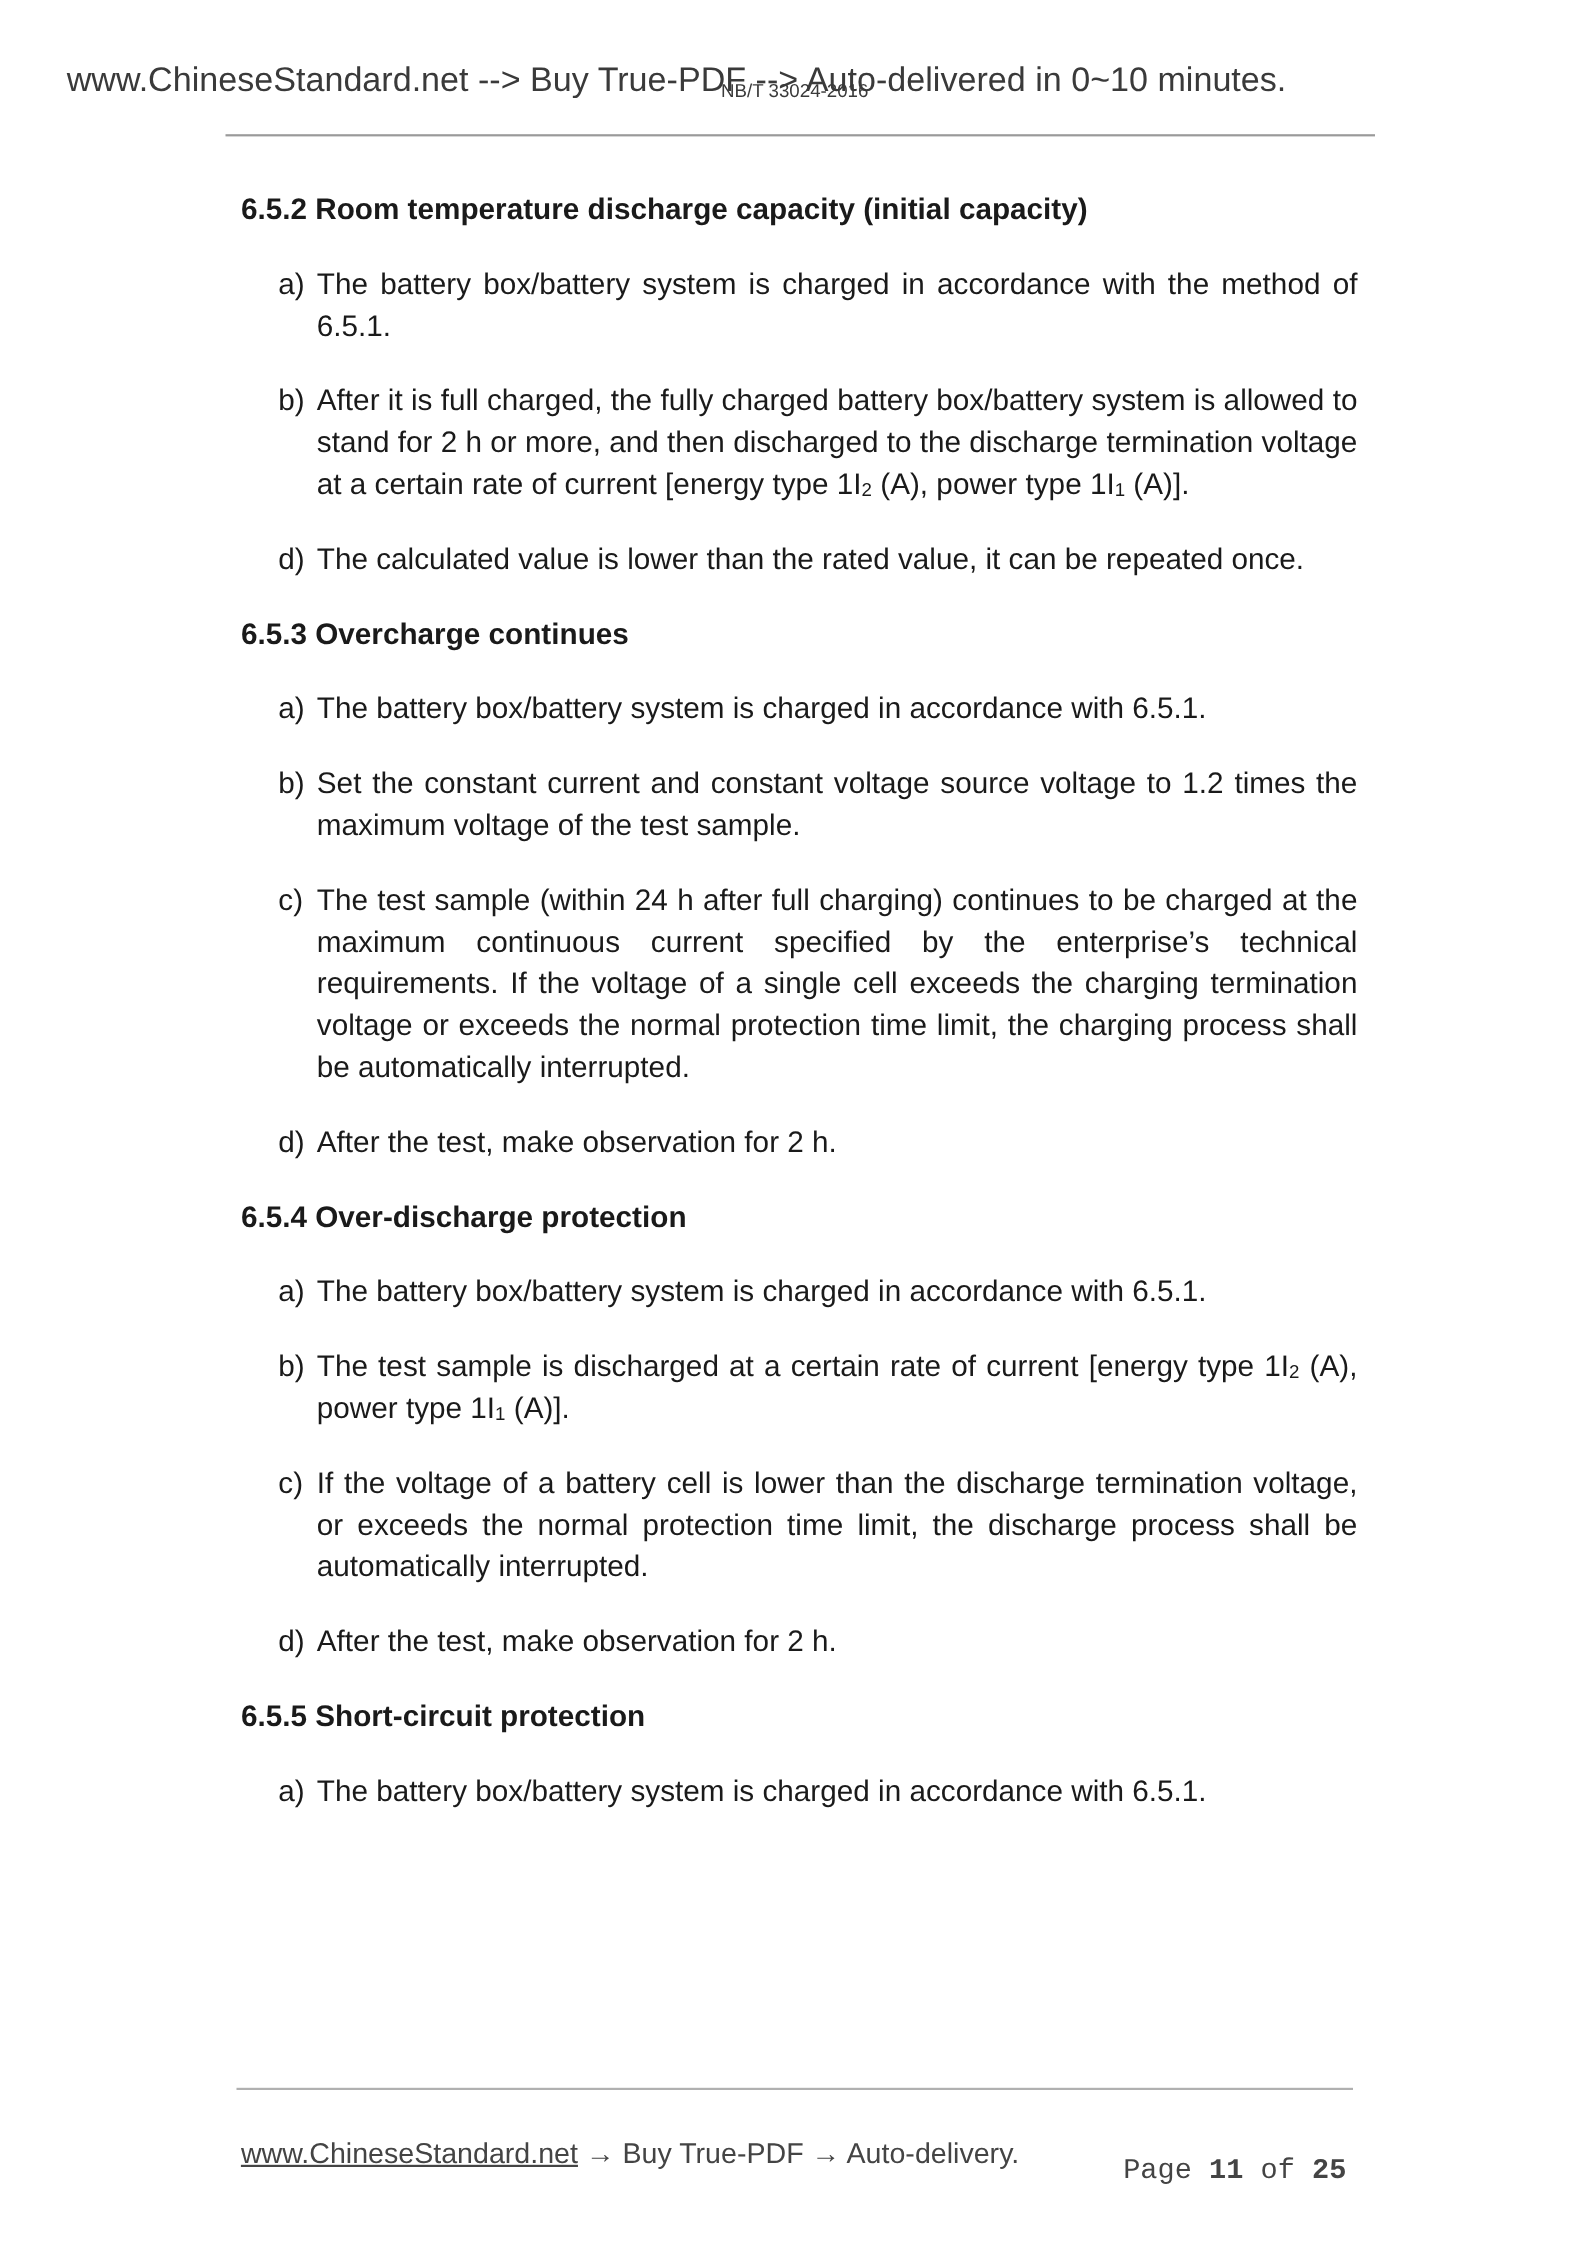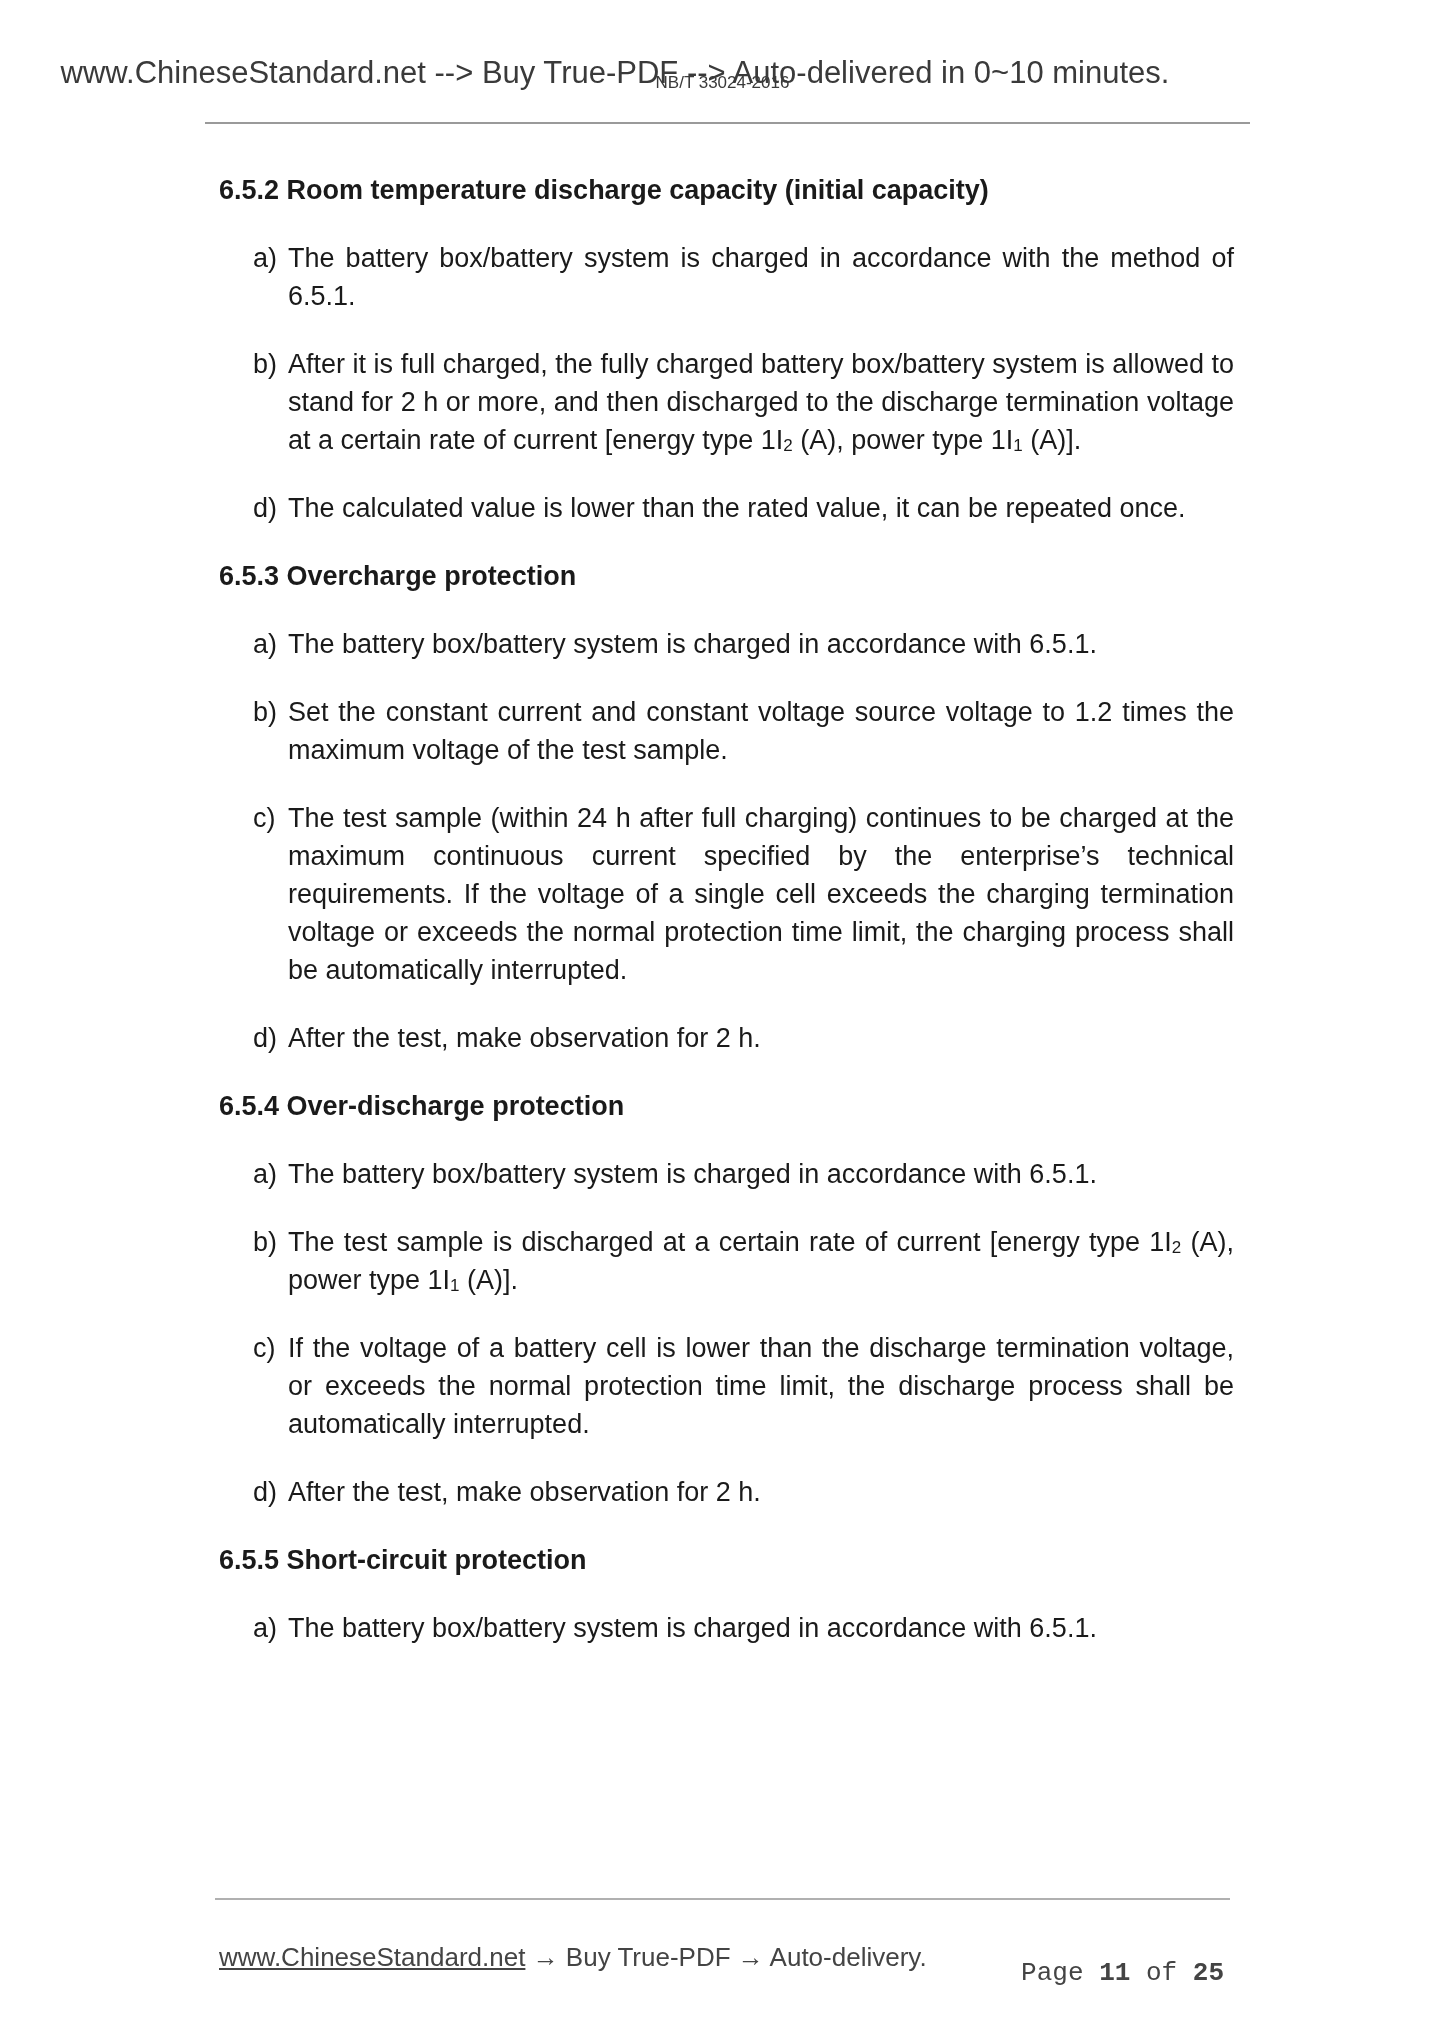--- a/index.html
+++ b/index.html
@@ -26,21 +26,21 @@
 <div class="hdr-std">NB/T 33024-2016</div>
 <div class="hdr-rule"></div>
 
 <div class="content">
 
   <h3>6.5.2 Room temperature discharge capacity (initial capacity)</h3>
   <p class="item"><span class="lbl">a)</span><span>The battery box/battery system is charged in accordance with the method of 6.5.1.</span></p>
   <p class="item"><span class="lbl">b)</span><span>After it is full charged, the fully charged battery box/battery system is allowed to stand for 2 h or more, and then discharged to the discharge termination voltage at a certain rate of current [energy type 1I</span><sub>2</sub><span> (A), power type 1I</span><sub>1</sub><span> (A)].</span></p>
   <p class="item"><span class="lbl">d)</span><span>The calculated value is lower than the rated value, it can be repeated once.</span></p>
 
-  <h3>6.5.3 Overcharge protection</h3>
+  <h3>6.5.3 Overcharge continues</h3>
   <p class="item"><span class="lbl">a)</span><span>The battery box/battery system is charged in accordance with 6.5.1.</span></p>
   <p class="item"><span class="lbl">b)</span><span>Set the constant current and constant voltage source voltage to 1.2 times the maximum voltage of the test sample.</span></p>
   <p class="item"><span class="lbl">c)</span><span>The test sample (within 24 h after full charging) continues to be charged at the maximum continuous current specified by the enterprise’s technical requirements. If the voltage of a single cell exceeds the charging termination voltage or exceeds the normal protection time limit, the charging process shall be automatically interrupted.</span></p>
   <p class="item"><span class="lbl">d)</span><span>After the test, make observation for 2 h.</span></p>
 
   <h3>6.5.4 Over-discharge protection</h3>
   <p class="item"><span class="lbl">a)</span><span>The battery box/battery system is charged in accordance with 6.5.1.</span></p>
   <p class="item"><span class="lbl">b)</span><span>The test sample is discharged at a certain rate of current [energy type 1I</span><sub>2</sub><span> (A), power type 1I</span><sub>1</sub><span> (A)].</span></p>
   <p class="item"><span class="lbl">c)</span><span>If the voltage of a battery cell is lower than the discharge termination voltage, or exceeds the normal protection time limit, the discharge process shall be automatically interrupted.</span></p>
   <p class="item"><span class="lbl">d)</span><span>After the test, make observation for 2 h.</span></p>

